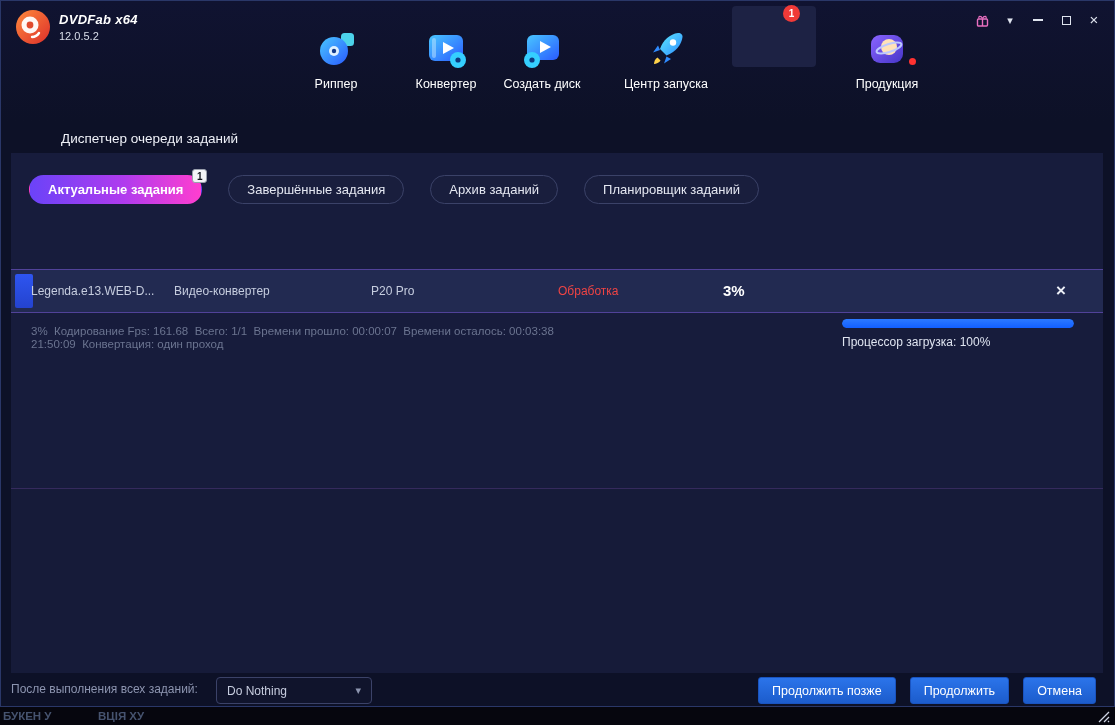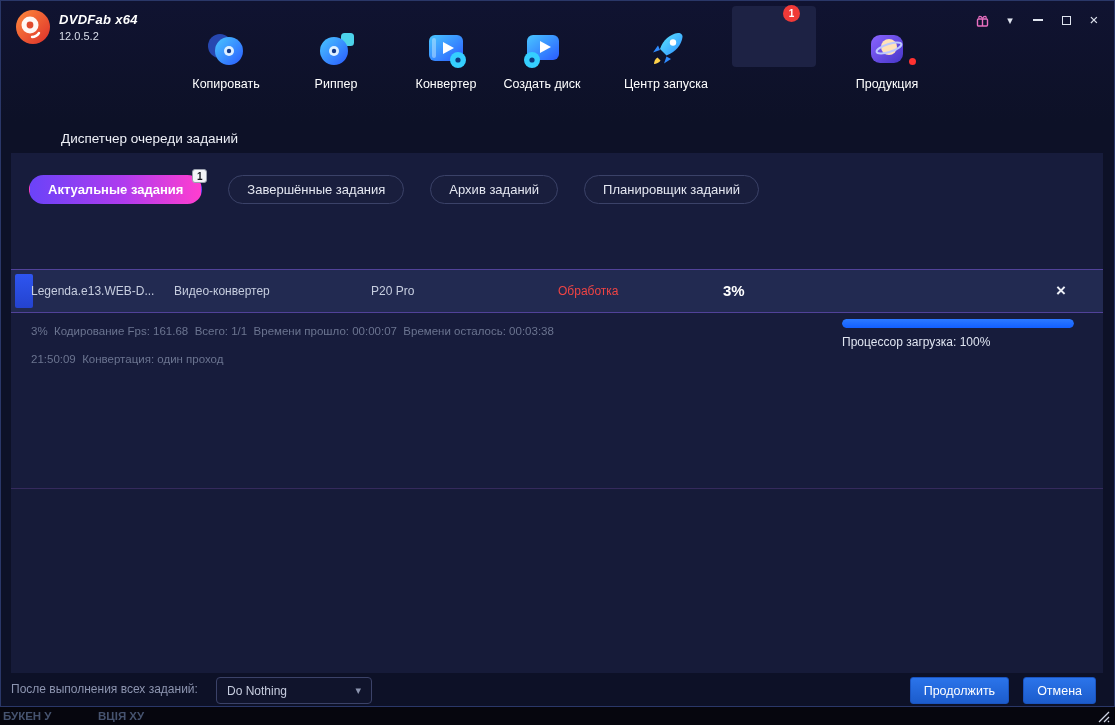--- a/index.html
+++ b/index.html
@@ -73,21 +73,21 @@
                     white-space:nowrap; overflow:hidden; }
   .task-row .cell.state { color:#ef4444; }
   .task-row .cell.big { color:#fff; font-size:15px; font-weight:bold; }
   .row-accent { position:absolute; left:4px; top:4px; width:18px; height:34px; border-radius:2px;
                 background:linear-gradient(180deg,#2e55f0,#2443cf); }
   .row-close { position:absolute; right:30px; top:0; width:24px; height:42px; line-height:42px;
                text-align:center; color:#eef1f8; font-size:17px; font-weight:bold; cursor:pointer; }
 
   .detail-line { position:absolute; left:20px; color:#6b7490; font-size:11.5px; white-space:pre; }
   .detail-line.l1 { top:172px; }
-  .detail-line.l2 { top:200px;text-align:right; }
+  .detail-line.l2 { top:185px;text-align:right; }
   .cpu-bar { position:absolute; left:831px; top:166px; width:232px; height:9px; border-radius:5px;
              background:#13254f; overflow:hidden; }
   .cpu-bar-fill { height:100%; width:100%; background:linear-gradient(180deg,#2c79ff,#125fff); border-radius:5px; }
   .cpu-label { position:absolute; left:831px; top:182px; color:#dfe4f0; font-size:12px; }
 
   .panel-divider { position:absolute; left:0; top:335px; width:100%; height:1px; background:#352a5d; }
   .panel-lower { position:absolute; left:0; top:336px; width:100%; height:184px; background:#161b39; }
 
   
   .footer { position:absolute; left:0; top:672px; width:100%; height:35px; }
@@ -150,29 +150,20 @@
           <path d="M24 24a9 9 0 0 1-7 4" stroke="#fff" stroke-width="2.4" fill="none" stroke-linecap="round"></path>
         </svg>
         <div class="brand-text">
           <div class="app-title">DVDFab x64</div>
           <div class="app-version">12.0.5.2</div>
         </div>
       </div>
 
       <div class="nav-active-bg"></div>
 
-      <div class="nav-item" style="left:170px">
-        <svg viewBox="0 0 44 44">
-          <circle cx="16" cy="19" r="12" fill="#2747b0"></circle>
-          <circle cx="25" cy="24" r="14" fill="url(#gradBlue)"></circle>
-          <circle cx="25" cy="24" r="5" fill="#dff0ff"></circle>
-          <circle cx="25" cy="24" r="2.2" fill="#123a8c"></circle>
-        </svg>
-        <div class="nav-label">Копировать</div>
-      </div>
 
       <div class="nav-item" style="left:280px">
         <svg viewBox="0 0 44 44">
           <rect x="27" y="6" width="13" height="13" rx="3.5" fill="#53e8ff" opacity="0.9"></rect>
           <circle cx="20" cy="24" r="14" fill="url(#gradBlue)"></circle>
           <circle cx="20" cy="24" r="5" fill="#dff0ff"></circle>
           <circle cx="20" cy="24" r="2.2" fill="#123a8c"></circle>
         </svg>
         <div class="nav-label">Риппер</div>
       </div>
@@ -284,20 +275,21 @@
       <div class="panel-lower"></div>
     </div>
 
     <div class="footer">
       <div class="footer-label">После выполнения всех заданий:</div>
       <div class="dropdown">
         <span class="dropdown-value">Do Nothing</span>
         <span class="dropdown-caret">▾</span>
       </div>
       <div class="footer-buttons">
+        <div class="btn">Продолжить позже</div>
         <div class="btn">Продолжить</div>
         <div class="btn">Отмена</div>
       </div>
     </div>
 
   </div>
 
   <div class="behind-strip">
     <span class="frag f1">БУКЕН У</span>
     <span class="frag f2">ВЦІЯ ХУ</span>

